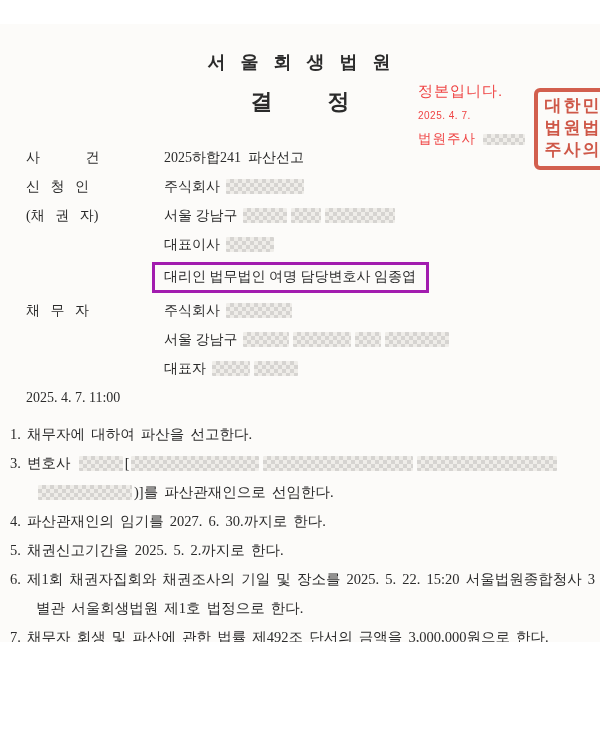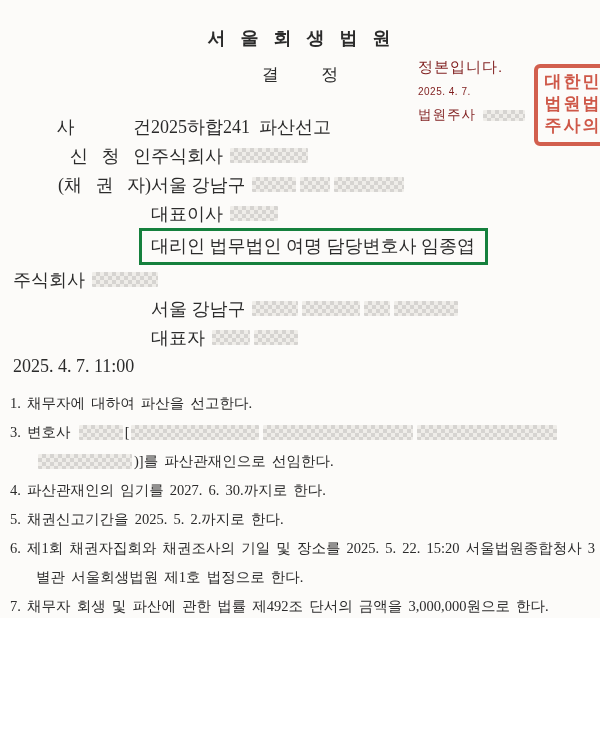--- a/index.html
+++ b/index.html
@@ -4,73 +4,74 @@
 <style>
   html,body{margin:0;padding:0;}
   .page{
     position:relative;
     width:600px;height:618px;
     background:#fcfbf9;
     overflow:hidden;
     font-family:"Liberation Serif","DejaVu Serif",serif;
     color:#2b2b2b;
     box-sizing:border-box;
+    margin-top:24px;
   }
   .court-title{
     margin-top:26px;
     text-align:center;
     font-size:18px;font-weight:bold;
     white-space:pre;
     letter-spacing:2px;
   }
   .division{
     margin-top:13px;
     text-align:center;
     font-size:16px;font-weight:bold;
     white-space:pre;
     letter-spacing:2px;
   }
   .doc-type{
     margin-top:13px;
     text-align:center;
-    font-size:17px;font-weight:normal;
+    font-size:22px;font-weight:bold;
     white-space:pre;
   }
   
   .cert{
     position:absolute;left:418px;top:58px;
     font-family:"Liberation Sans","DejaVu Sans",sans-serif;
-    color:#7f1d1d;
+    color:#ef4444;
   }
   .cert .copy-note{font-size:15px;letter-spacing:1px;}
   .cert .cert-date{font-size:10px;margin-top:9px;letter-spacing:.5px;}
   .cert .clerk{font-size:13.5px;margin-top:9px;letter-spacing:1px;}
   
   .seal{
     position:absolute;right:-12px;top:64px;
     width:66px;height:70px;
     border:4px solid #cf5240;
     border-radius:6px;
     padding:3px 2px 1px 2px;
     color:#cb4b3a;
     font-weight:bold;font-size:17px;line-height:22px;
     text-align:center;letter-spacing:2px;
     white-space:pre;
     filter:blur(.4px);
     opacity:.92;
   }
   
-  .case-info{margin-top:26px;padding-left:13px;font-size:18px;text-align:right;}
+  .case-info{margin-top:26px;padding-left:26px;font-size:14px;}
   .case-row{display:flex;align-items:center;min-height:29px;}
   .case-row.boxed-row{min-height:37px;}
   .case-label{flex:0 0 138px;white-space:pre;}
   .case-value{white-space:pre-wrap;}
   .red-box{
     display:inline-block;
-    border:3px solid #15803d;
+    border:3px solid #a21caf;
     padding:3px 10px 4px 9px;
     margin-left:-12px;
   }
   
   .redact{
     display:inline-block;height:15px;vertical-align:-3px;
     background:repeating-conic-gradient(#d6d4d1 0% 25%, #efede9 0% 50%) 0 0/8px 8px;
     border-radius:1px;
     filter:blur(.5px);
     margin:0 2px;
@@ -137,20 +138,21 @@
     </div>
 
     <div class="case-row boxed-row">
       <span class="case-label"></span>
       <span class="red-box">
         <span>대리인 법무법인 여명 담당변호사 임종엽</span>
       </span>
     </div>
 
     <div class="case-row">
+      <span class="case-label">채   무   자</span>
       <span class="case-value">주식회사 </span>
       <span class="redact" style="width:66px"></span>
     </div>
 
     <div class="case-row">
       <span class="case-label"></span>
       <span class="case-value">서울 강남구 </span>
       <span class="redact" style="width:46px"></span>
       <span class="redact" style="width:58px"></span>
       <span class="redact" style="width:26px"></span>

